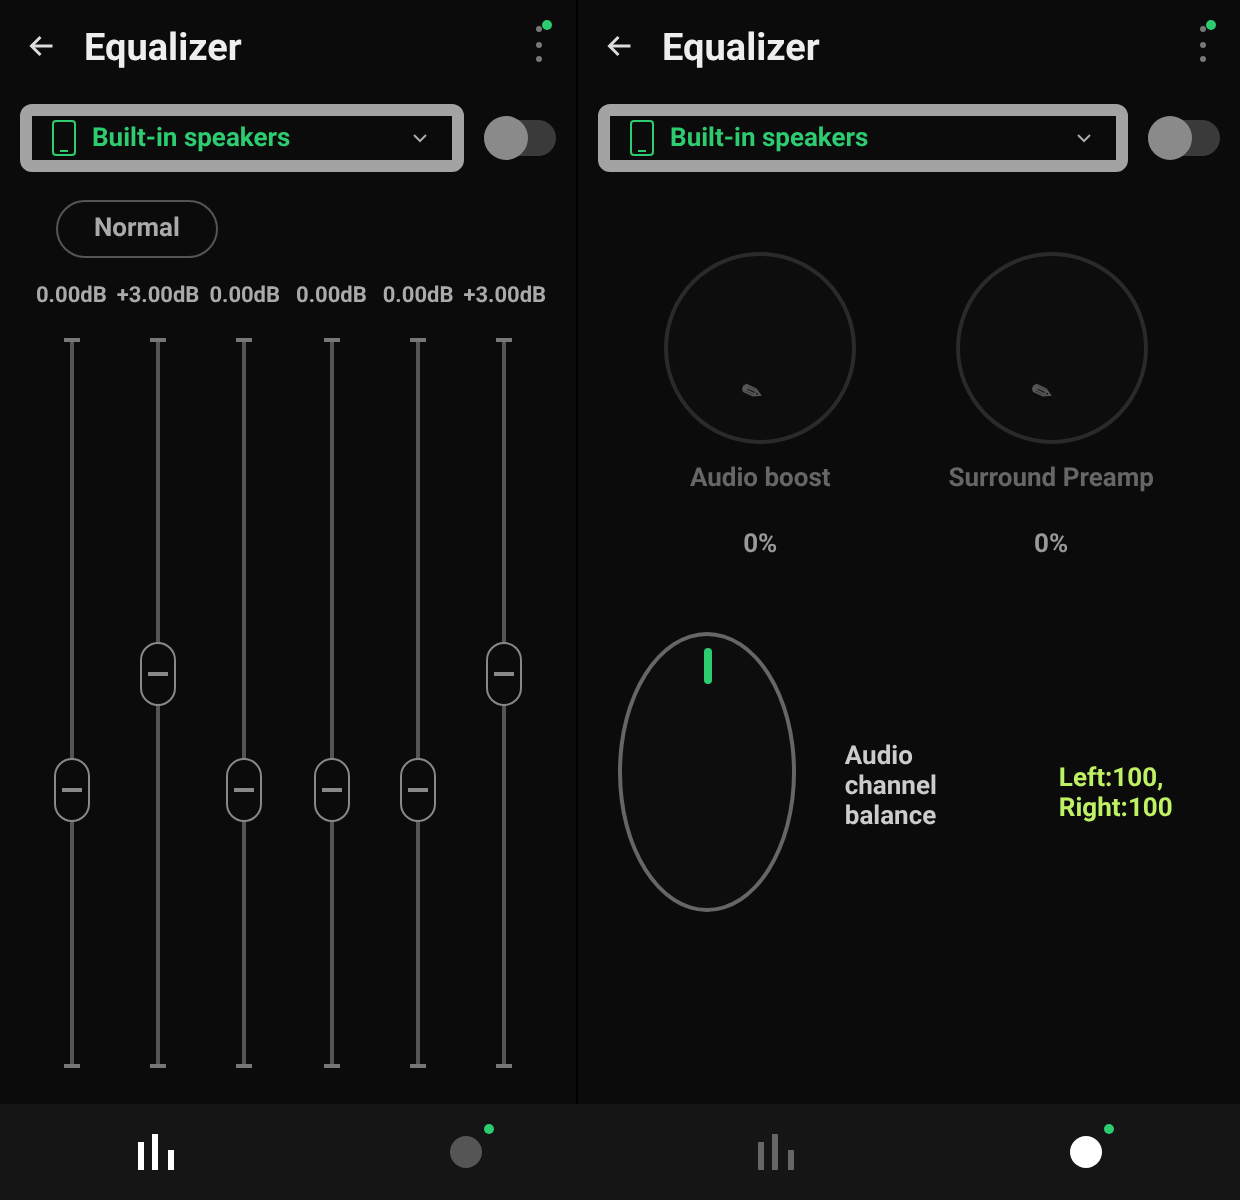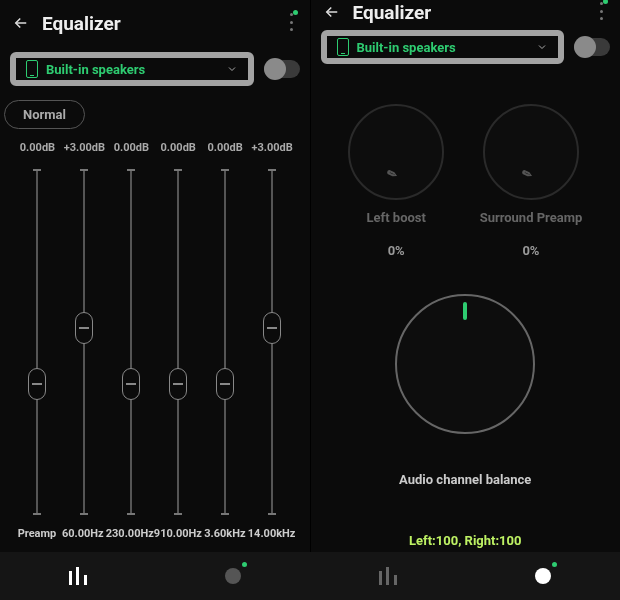--- a/index.html
+++ b/index.html
@@ -28,21 +28,21 @@
   .device { flex:1; display:flex; align-items:center; height:34px; border:6px solid #a3a3a3; border-radius:6px; padding:0 10px; }
   .device .phone { width:12px; height:18px; border:1.5px solid #2ecc71; border-radius:2px; margin-right:8px; position:relative; }
   .device .phone::after { content:""; position:absolute; bottom:1px; left:50%; transform:translateX(-50%); width:4px; height:1.5px; background:#2ecc71; }
   .device .label { color:#2ecc71; font-size:13px; flex:1; }
   .device .chev { margin-left:6px; }
 
   .toggle { width:36px; height:18px; background:#3a3a3a; border-radius:10px; margin-left:10px; position:relative; }
   .toggle .thumb { position:absolute; left:0; top:-2px; width:22px; height:22px; border-radius:50%; background:#8a8a8a; }
 
   
-  .chips { padding: 4px 4px 8px; }
+  .chips { padding: 4px 28px 8px; }
   .chip { display:inline-block; border:1px solid #555; border-radius:18px; padding:6px 18px; color:#aaa; font-size:13px; }
 
   
   .eq { flex:1; padding: 4px 14px 12px; display:flex; flex-direction:column; }
   .eq-row { display:flex; }
   .eq-col { flex:1; display:flex; flex-direction:column; align-items:center; }
   .db-label { font-size:11px; color:#aaa; height:18px; white-space:nowrap;text-align:right; }
   .sliders { display:flex; flex:1; padding-top:10px; padding-bottom:6px; }
   .slider { flex:1; display:flex; justify-content:center; position:relative; }
   .track { width:2px; height:100%; background:#555; border-radius:1px; position:relative; }
@@ -55,21 +55,21 @@
   
   .knobs { flex:1; padding: 30px 20px 10px; display:flex; flex-direction:column; }
   .knob-row { display:flex; justify-content:space-around; }
   .knob-group { display:flex; flex-direction:column; align-items:center; }
   .knob { border-radius:50%; border:2px solid #2a2a2a; background:#0d0d0d; position:relative; }
   .knob.small { width:96px; height:96px; }
   .knob .pencil { position:absolute; left:40%; bottom:18%; color:#555; font-size:12px; transform:rotate(-20deg); }
   .knob-label { color:#666; font-size:13px; margin-top:10px; }
   .knob-val { color:#999; font-size:13px; margin-top:18px; }
 
-  .big-knob-wrap { display:flex; flex-direction:column; align-items:center; margin-top:36px;gap:24px; }
+  .big-knob-wrap { display:flex; flex-direction:row; align-items:center; margin-top:36px;gap:24px; }
   .knob.big { width:140px; height:140px; border:2px solid #666; }
   .knob.big .tick { position:absolute; top:6px; left:50%; transform:translateX(-50%); width:4px; height:18px; background:#2ecc71; border-radius:2px; }
   .big-label { color:#ccc; font-size:13px; margin-top:14px; }
   .big-val { color:#bef264; font-size:13px; margin-top:22px; }
 
   
   .nav { height:48px; background:#151515; display:flex; }
   .nav-item { flex:1; display:flex; align-items:center; justify-content:center; color:#777; position:relative; }
   .nav-item.active { color:#fff; }
   .eq-icon { width:18px; height:18px; display:flex; justify-content:space-between; align-items:flex-end; }
@@ -160,40 +160,20 @@
           </div>
           <div class="slider">
             <div class="track"></div>
             <div class="thumb-eq" style="top:62%"></div>
           </div>
           <div class="slider">
             <div class="track"></div>
             <div class="thumb-eq" style="top:46%"></div>
           </div>
         </div>
-      <div class="eq-row" id="freq-row">
-          <div class="eq-col">
-            <div class="freq-label">Preamp</div>
-          </div>
-          <div class="eq-col">
-            <div class="freq-label">60.00Hz</div>
-          </div>
-          <div class="eq-col">
-            <div class="freq-label">230.00Hz</div>
-          </div>
-          <div class="eq-col">
-            <div class="freq-label">910.00Hz</div>
-          </div>
-          <div class="eq-col">
-            <div class="freq-label">3.60kHz</div>
-          </div>
-          <div class="eq-col">
-            <div class="freq-label">14.00kHz</div>
-          </div>
-        </div>
     </div>
   </div>
 
   <div class="pane">
     <div class="hdr">
       <div class="back">
         <svg width="18" height="18" viewBox="0 0 24 24" fill="none" stroke="#ddd" stroke-width="2">
             <path d="M19 12H5"></path>
             <path d="M11 18l-6-6 6-6"></path>
           </svg>
@@ -221,21 +201,21 @@
         <div class="thumb"></div>
       </div>
     </div>
 
     <div class="knobs">
       <div class="knob-row">
         <div class="knob-group">
           <div class="knob small">
             <div class="pencil">✎</div>
           </div>
-          <div class="knob-label">Left boost</div>
+          <div class="knob-label">Audio boost</div>
           <div class="knob-val">0%</div>
         </div>
         <div class="knob-group">
           <div class="knob small">
             <div class="pencil">✎</div>
           </div>
           <div class="knob-label">Surround Preamp</div>
           <div class="knob-val">0%</div>
         </div>
       </div>

